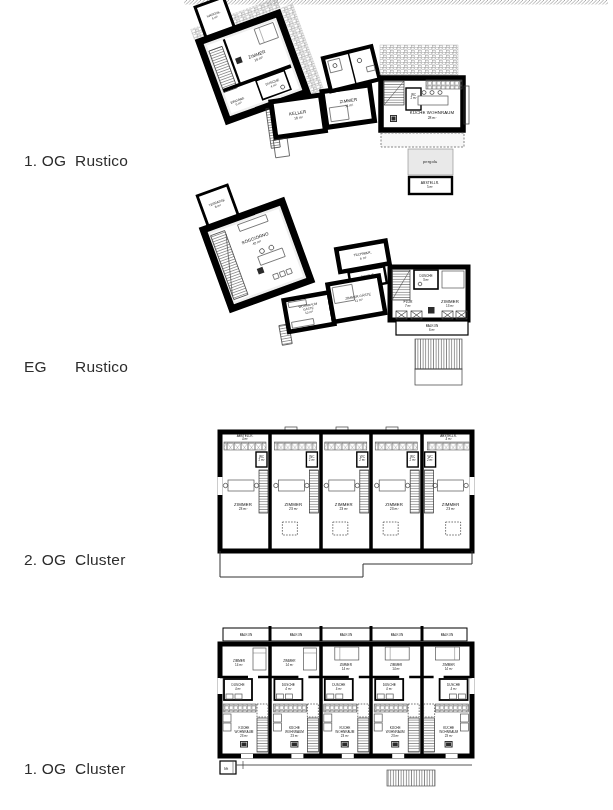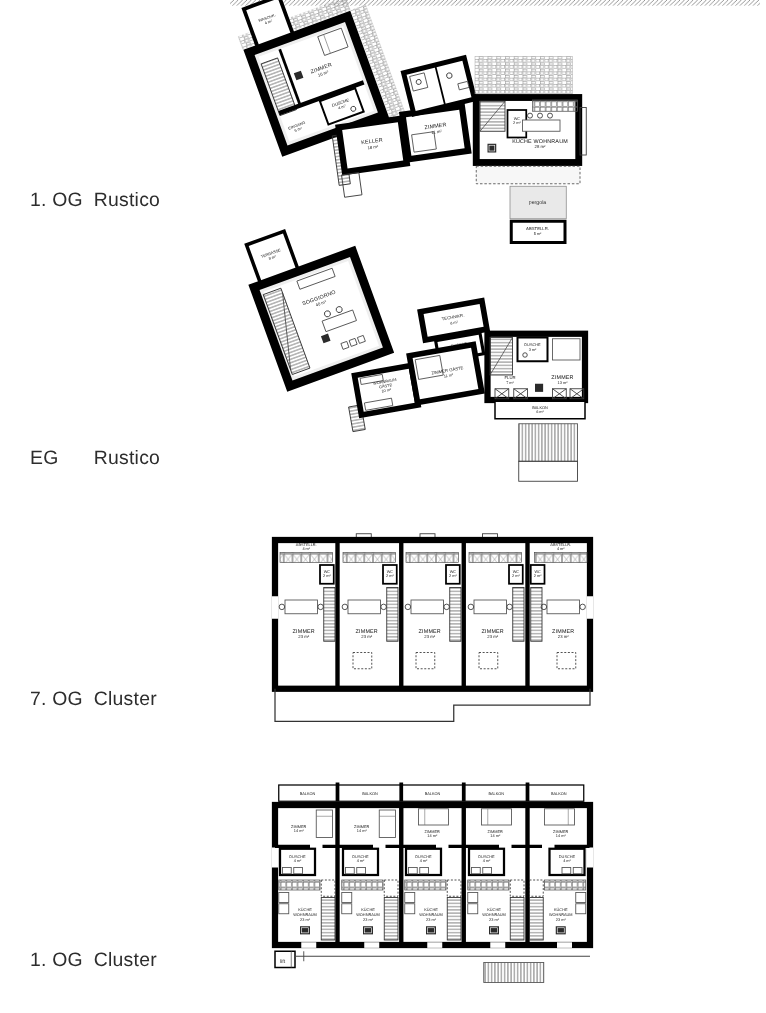--- a/index.html
+++ b/index.html
@@ -433,19 +433,19 @@
 
 <div class="floor-label" style="top:152px">
   <span class="level">1. OG</span>
   <span class="name">Rustico</span>
 </div>
 <div class="floor-label" style="top:358px">
   <span class="level">EG</span>
   <span class="name">Rustico</span>
 </div>
 <div class="floor-label" style="top:551px">
-  <span class="level">7. OG</span>
+  <span class="level">2. OG</span>
   <span class="name">Cluster</span>
 </div>
 <div class="floor-label" style="top:760px">
   <span class="level">1. OG</span>
   <span class="name">Cluster</span>
 </div>
 
 </body></html>

